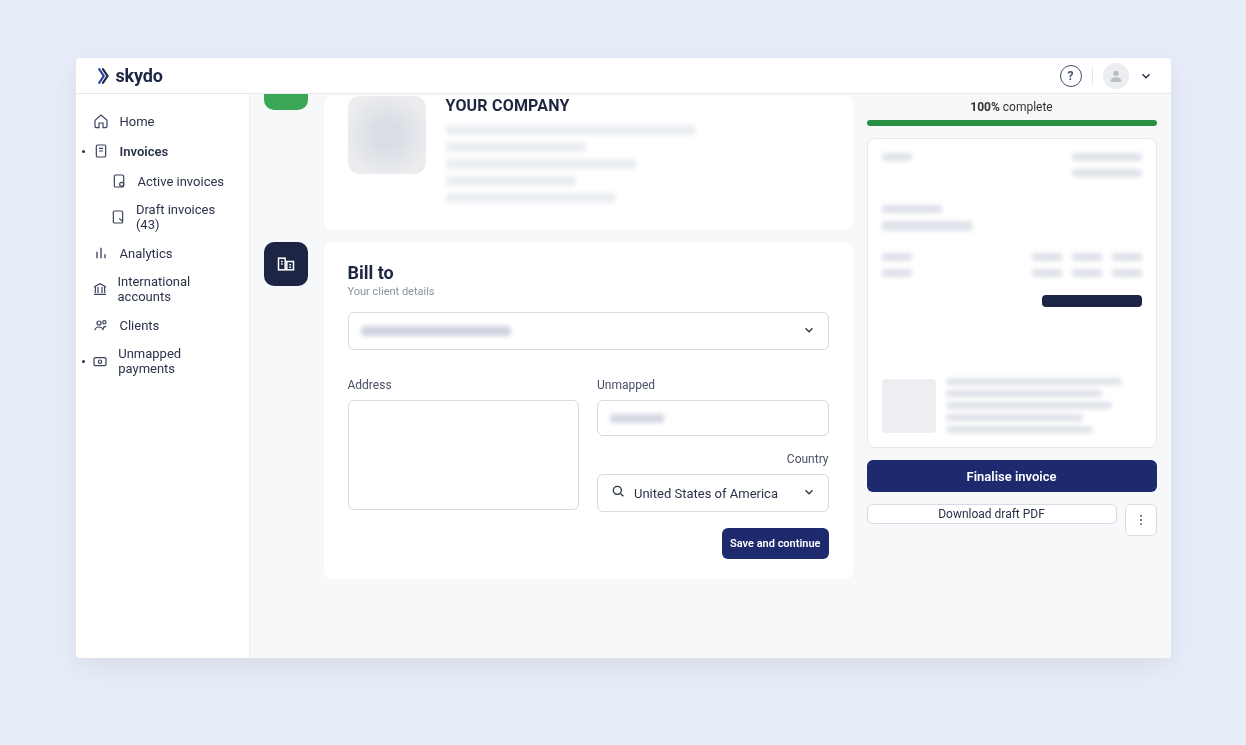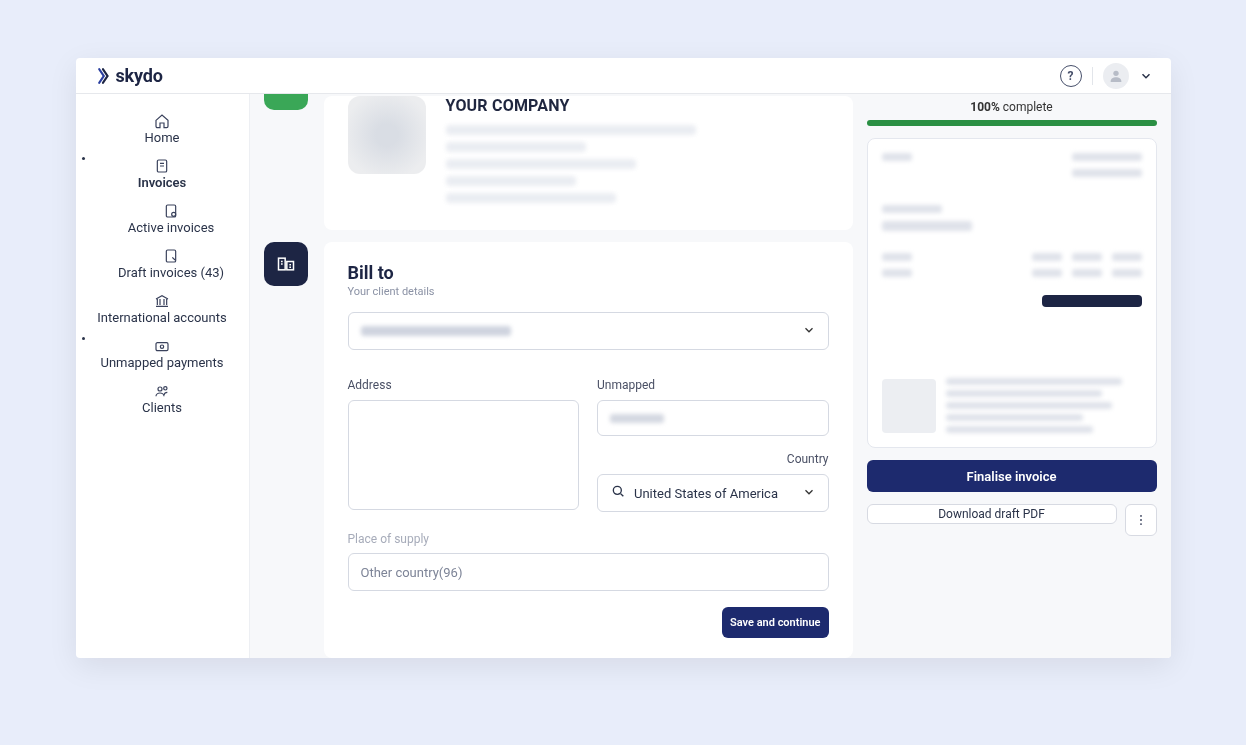--- a/index.html
+++ b/index.html
@@ -12,21 +12,21 @@
   .topbar-right { display: flex; align-items: center; gap: 10px; }
   .divider-v { width: 1px; height: 18px; background: #e2e5ea; }
   .help-icon, .avatar, .chevron-down { display:flex; align-items:center; justify-content:center; cursor:pointer; }
   .help-icon { width: 22px; height:22px; border:1.5px solid #47506b; border-radius:50%; font-size:12px; font-weight:700; color:#47506b; }
   .avatar { width:26px; height:26px; border-radius:50%; background:#ebedf1; color:#b7bcc7; }
   .avatar svg { width:16px; height:16px; }
   .chevron-down svg { width:14px; height:14px; }
 
   .body-wrap { flex:1; display:flex; overflow:hidden; }
   .sidebar { width:174px; border-right:1px solid #edeff3; padding:12px 0; }
-  .nav-item { display:flex; align-items:center; padding:6px 16px; font-size:13px; color:#2a3349; cursor:pointer; position:relative;flex-direction:column; }
+  .nav-item { display:flex; align-items:center; gap:10px; padding:6px 16px; font-size:13px; color:#2a3349; cursor:pointer; position:relative; }
   .nav-item.sub { padding-left:34px; }
   .nav-item.active { font-weight:600; }
   .nav-item .tick { position:absolute; left:6px; width:3px; height:3px; background:#2a3349; border-radius:50%; }
   .nav-icon { width:18px; height:18px; display:flex; align-items:center; justify-content:center; color:#3a425c; }
   .nav-icon svg { width:16px; height:16px; }
 
   .main { flex:1; background:#f7f8fa; overflow-y:auto; padding:0 14px 20px 14px; display:flex; gap:14px; position:relative; }
   .content-col { flex:1; display:flex; flex-direction:column; gap:12px; padding-top:2px;}
   .right-col { width:290px; display:flex; flex-direction:column; gap:12px; padding-top:6px;}
 
@@ -159,46 +159,54 @@
         <span class="nav-icon">
             <svg viewBox="0 0 24 24" fill="none" stroke="currentColor" stroke-width="1.8">
               <rect x="5" y="3" width="14" height="18" rx="2"></rect>
               <path d="M14 14l4 4"></path>
             </svg>
           </span>
         <span>Draft invoices (43)</span>
       </div>
       <div class="nav-item">
         <span class="nav-icon">
+            <svg viewBox="0 0 24 24" fill="none" stroke="currentColor" stroke-width="2">
+              <path d="M6 20V10M12 20V4M18 20v-6"></path>
+            </svg>
+          </span>
+        <span>Analytics</span>
+      </div>
+      <div class="nav-item">
+        <span class="nav-icon">
             <svg viewBox="0 0 24 24" fill="none" stroke="currentColor" stroke-width="1.8">
               <path d="M3 9l9-5 9 5M5 9v9M19 9v9M3 20h18M9 9v9M15 9v9"></path>
             </svg>
           </span>
         <span>International accounts</span>
-      </div>
-      <div class="nav-item">
-        <span class="tick"></span>
-        <span class="nav-icon">
-            <svg viewBox="0 0 24 24" fill="none" stroke="currentColor" stroke-width="1.8">
-              <rect x="3" y="7" width="18" height="12" rx="2"></rect>
-              <circle cx="12" cy="13" r="2.5"></circle>
-            </svg>
-          </span>
-        <span>Unmapped payments</span>
       </div>
       <div class="nav-item">
         <span class="nav-icon">
             <svg viewBox="0 0 24 24" fill="none" stroke="currentColor" stroke-width="1.8">
               <circle cx="9" cy="9" r="3"></circle>
               <path d="M3 20c0-3 3-5 6-5s6 2 6 5"></path>
               <circle cx="17" cy="8" r="2.5"></circle>
               <path d="M15 18c.5-2.5 2.5-4 5-4"></path>
             </svg>
           </span>
         <span>Clients</span>
+      </div>
+      <div class="nav-item">
+        <span class="tick"></span>
+        <span class="nav-icon">
+            <svg viewBox="0 0 24 24" fill="none" stroke="currentColor" stroke-width="1.8">
+              <rect x="3" y="7" width="18" height="12" rx="2"></rect>
+              <circle cx="12" cy="13" r="2.5"></circle>
+            </svg>
+          </span>
+        <span>Unmapped payments</span>
       </div>
     </nav>
 
     <div class="main">
       <div class="content-col">
 
         <div class="section-row">
           <div class="section-badge badge-green">
             <svg viewBox="0 0 24 24" fill="none" stroke="currentColor" stroke-width="2.5">
                 <path d="M5 12l5 5L20 7"></path>
@@ -259,26 +267,20 @@
                         </svg></span>
                     <span class="country-text">United States of America</span>
                   </div>
                   <span class="chev"><svg viewBox="0 0 24 24" fill="none" stroke="currentColor" stroke-width="2.2">
                         <path d="M6 9l6 6 6-6"></path>
                       </svg></span>
                 </div>
               </div>
             </div>
 
-            <div style="margin-top:16px;">
-              <label class="form-label dim">Place of supply</label>
-              <div class="supply-input">
-                <span>Other country(96)</span>
-              </div>
-            </div>
 
             <div class="actions-row">
               <button class="btn-primary">Save and continue</button>
             </div>
           </div>
         </div>
 
       </div>
 
       <div class="right-col">

